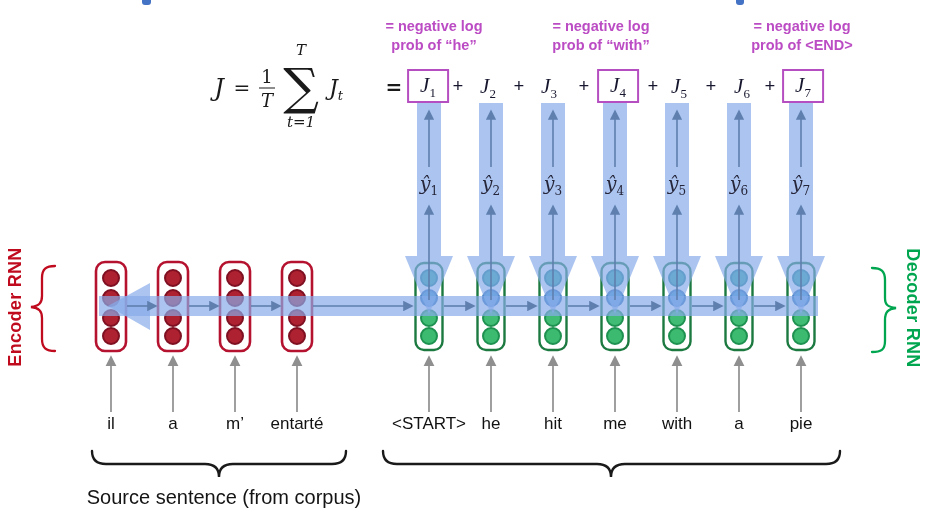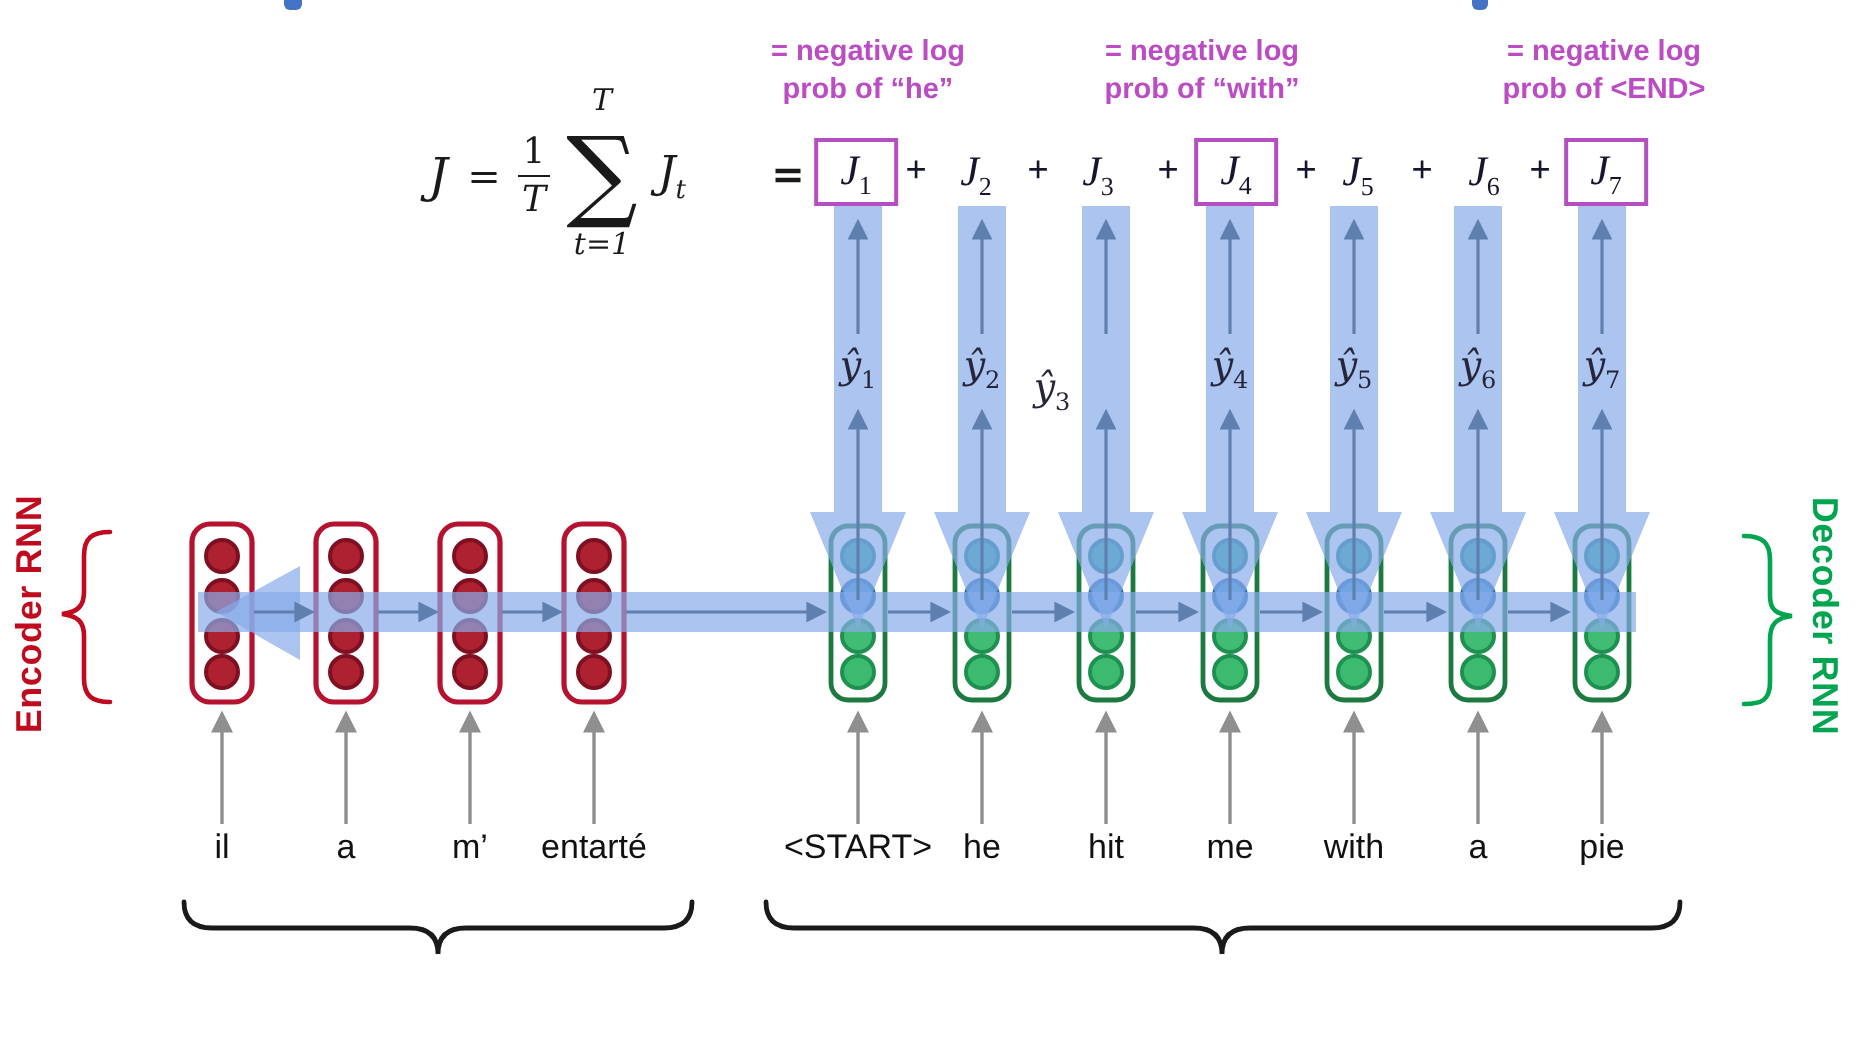--- a/index.html
+++ b/index.html
@@ -213,21 +213,21 @@
         <div class="ritem" style="left: 679px;"><i>J</i><sub>5</sub></div>
         <div class="ritem plus" style="left: 711px;">+</div>
         <div class="ritem" style="left: 742px;"><i>J</i><sub>6</sub></div>
         <div class="ritem plus" style="left: 770px;">+</div>
         <div class="ritem boxed" style="left: 803px; text-align: center;"><i>J</i><sub>7</sub></div>
       </div>
 
     <div id="yhat-row">
         <div class="ritem" style="left: 429px;"><i>ŷ</i><sub>1</sub></div>
         <div class="ritem" style="left: 491px;"><i>ŷ</i><sub>2</sub></div>
-        <div class="ritem" style="left: 526px; margin-top: 11px;"><i>ŷ</i><sub>3</sub></div>
+        <div class="ritem" style="left: 553px;"><i>ŷ</i><sub>3</sub></div>
         <div class="ritem" style="left: 615px;"><i>ŷ</i><sub>4</sub></div>
         <div class="ritem" style="left: 677px;"><i>ŷ</i><sub>5</sub></div>
         <div class="ritem" style="left: 739px;"><i>ŷ</i><sub>6</sub></div>
         <div class="ritem" style="left: 801px;"><i>ŷ</i><sub>7</sub></div>
       </div>
 
     <div class="words">
         <div class="ritem word" style="left: 111px;">il</div>
         <div class="ritem word" style="left: 173px;">a</div>
         <div class="ritem word" style="left: 235px;">m’</div>
@@ -236,17 +236,18 @@
     <div class="words">
         <div class="ritem word" style="left: 429px;">&lt;START&gt;</div>
         <div class="ritem word" style="left: 491px;">he</div>
         <div class="ritem word" style="left: 553px;">hit</div>
         <div class="ritem word" style="left: 615px;">me</div>
         <div class="ritem word" style="left: 677px;">with</div>
         <div class="ritem word" style="left: 739px;">a</div>
         <div class="ritem word" style="left: 801px;">pie</div>
       </div>
 
+    <div class="caption" style="left:224px;top:486px">Source sentence (from corpus)</div>
 
     <div class="side-label" style="left:15px;top:307px;color:#c00a1e">Encoder RNN</div>
     <div class="side-label right" style="left:912px;top:308px;color:#00a64f">Decoder RNN</div>
   </div>
 </div>
 
 </body></html>

